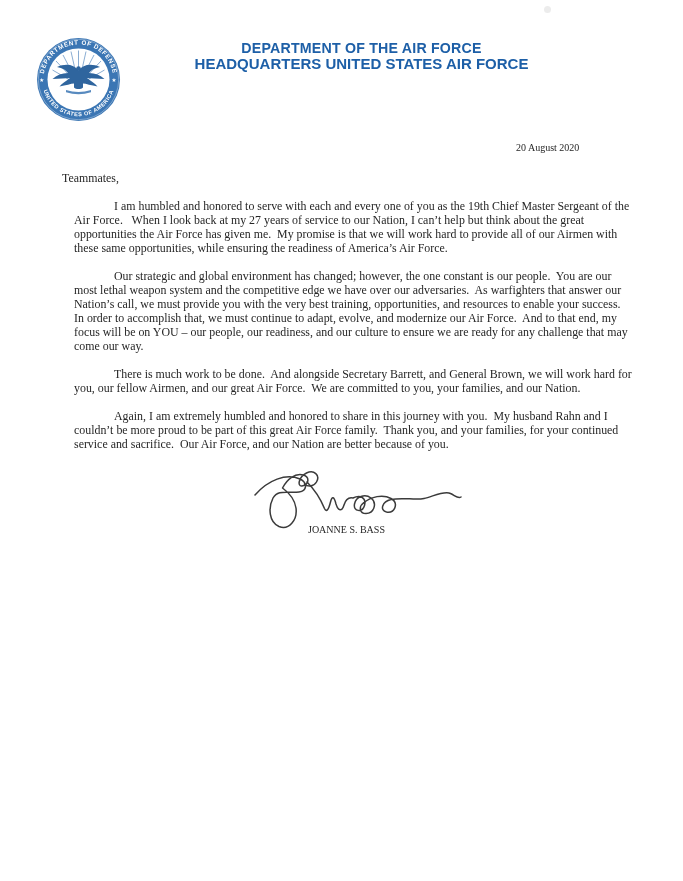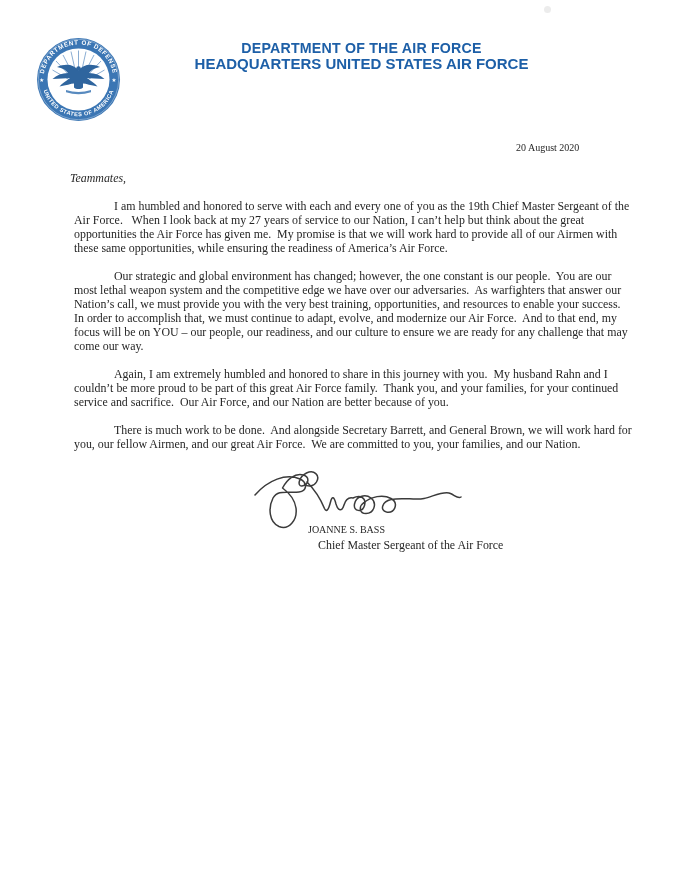--- a/index.html
+++ b/index.html
@@ -41,21 +41,21 @@
     white-space: nowrap;
   }
   .body-block {
     position: absolute;
     left: 62px;
     top: 171px;
     width: 574px;
     font-size: 11.9px;
     line-height: 14px;
   }
-  .salutation { margin: 0 0 14px 8px; font-style: italic; }
+  .salutation { margin: 0 0 14px 0; }
   .para {
     margin: 0 0 14px 12px;
     text-indent: 40px;
     white-space: pre-wrap;
     text-align: left;
   }
   .signature-svg {
     position: absolute;
     left: 252px;
     top: 470px;
@@ -144,22 +144,22 @@
     <div class="lh-agency">DEPARTMENT OF THE AIR FORCE</div>
     <div class="lh-office">HEADQUARTERS UNITED STATES AIR FORCE</div>
   </div>
 
   <div class="date-line">20 August 2020</div>
 
   <div class="body-block">
     <p class="salutation">Teammates,</p>
     <p class="para">I am humbled and honored to serve with each and every one of you as the 19th Chief Master Sergeant of the Air Force.   When I look back at my 27 years of service to our Nation, I can’t help but think about the great opportunities the Air Force has given me.  My promise is that we will work hard to provide all of our Airmen with these same opportunities, while ensuring the readiness of America’s Air Force.</p>
     <p class="para">Our strategic and global environment has changed; however, the one constant is our people.  You are our most lethal weapon system and the competitive edge we have over our adversaries.  As warfighters that answer our Nation’s call, we must provide you with the very best training, opportunities, and resources to enable your success.  In order to accomplish that, we must continue to adapt, evolve, and modernize our Air Force.  And to that end, my focus will be on YOU – our people, our readiness, and our culture to ensure we are ready for any challenge that may come our way.</p>
+    <p class="para">There is much work to be done.  And alongside Secretary Barrett, and General Brown, we will work hard for you, our fellow Airmen, and our great Air Force.  We are committed to you, your families, and our Nation.</p>
     <p class="para">Again, I am extremely humbled and honored to share in this journey with you.  My husband Rahn and I couldn’t be more proud to be part of this great Air Force family.  Thank you, and your families, for your continued service and sacrifice.  Our Air Force, and our Nation are better because of you.</p>
-    <p class="para">There is much work to be done.  And alongside Secretary Barrett, and General Brown, we will work hard for you, our fellow Airmen, and our great Air Force.  We are committed to you, your families, and our Nation.</p>
   </div>
 
   <svg class="signature-svg" viewBox="0 0 214 62" aria-hidden="true">
     <g fill="none" stroke="#3b3b3b" stroke-width="1.5" stroke-linecap="round" stroke-linejoin="round">
       <path d="M3,25
         C16,10 34,3 48,9
         C56,13 55,21 47,22
         C36,23.5 26,19 21,28
         C16,38 17,52 27,56.5
         C37,60.5 45.5,50 44,38
@@ -184,15 +184,14 @@
         C119,26.5 131,24 139,28.5
         C147,33 143,43.5 134.5,42
         C127.5,40.5 130,31.5 139,29.5
         C151,27 163,30.5 172,28.5
         C181,26.5 192,20.5 198.5,23.5
         C203,25.5 206,29 209,27"></path>
     </g>
   </svg>
 
   <div class="sig-name">JOANNE S. BASS</div>
-  <div class="sig-title">Chief Master Sergeant of the Air Force</div>
 
 </div>
 
 </body></html>

